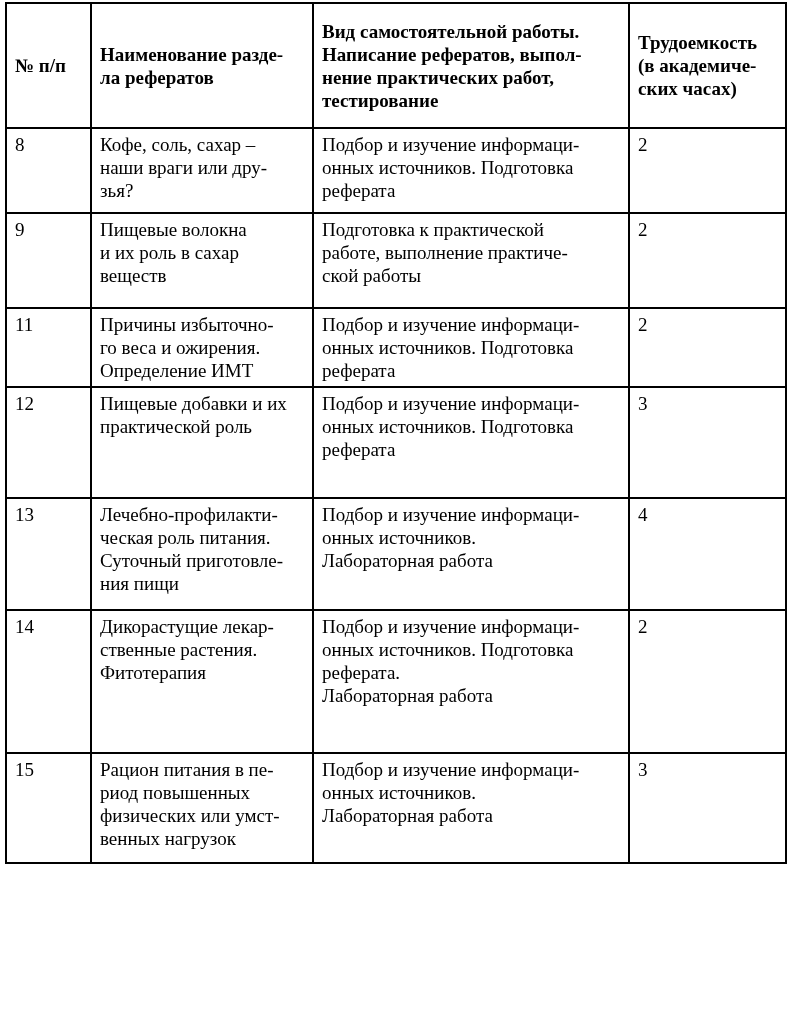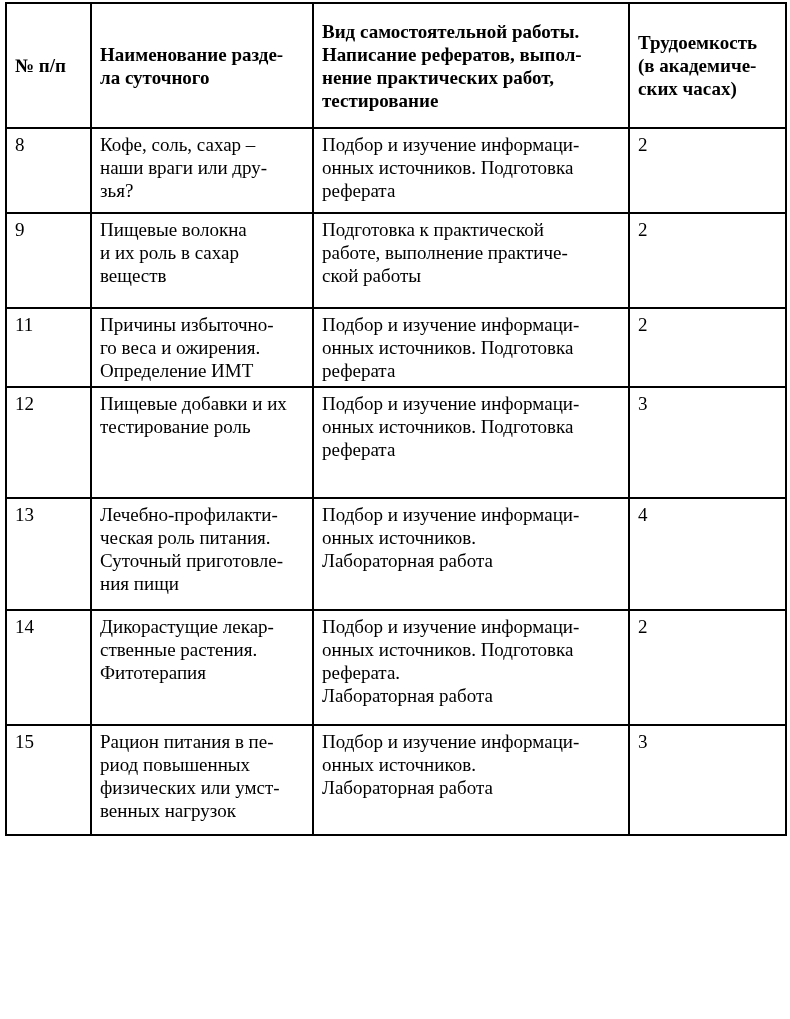--- a/index.html
+++ b/index.html
@@ -48,39 +48,39 @@
     vertical-align: top;
     text-align: left;
   }
   tr.hdr        { height: 125px; }
   tr.r-8        { height: 85px;  }
   tr.r-9        { height: 95px;  }
   tr.r-10       { height: 185px; }
   tr.r-11       { height: 72px;  }
   tr.r-12       { height: 111px;  }
   tr.r-13       { height: 112px; margin-top: 21px; }
-  tr.r-14       { height: 115px; }
+  tr.r-14       { height: 143px; }
   tr.r-15       { height: 110px; }
 </style>
 </head>
 <body>
 
 <div class="page">
   <table class="course-table">
     <colgroup>
       <col class="c-num">
       <col class="c-sect">
       <col class="c-work">
       <col class="c-hours">
     </colgroup>
     <thead>
       <tr class="hdr">
         <th>№ п/п</th>
         <th>Наименование разде-
-ла суточного</th>
+ла рефератов</th>
         <th>Вид самостоятельной работы.
 Написание рефератов, выпол-
 нение практических работ,
 тестирование</th>
         <th>Трудоемкость
 (в академиче-
 ских часах)</th>
       </tr>
     </thead>
     <tbody>
@@ -110,21 +110,21 @@
 го веса и ожирения.
 Определение ИМТ</td>
         <td>Подбор и изучение информаци-
 онных источников. Подготовка
 реферата</td>
         <td>2</td>
       </tr>
       <tr class="r-12">
         <td>12</td>
         <td>Пищевые добавки и их
-тестирование роль</td>
+практической роль</td>
         <td>Подбор и изучение информаци-
 онных источников. Подготовка
 реферата</td>
         <td>3</td>
       </tr>
       <tr class="r-13">
         <td>13</td>
         <td>Лечебно-профилакти-
 ческая роль питания.
 Суточный приготовле-

